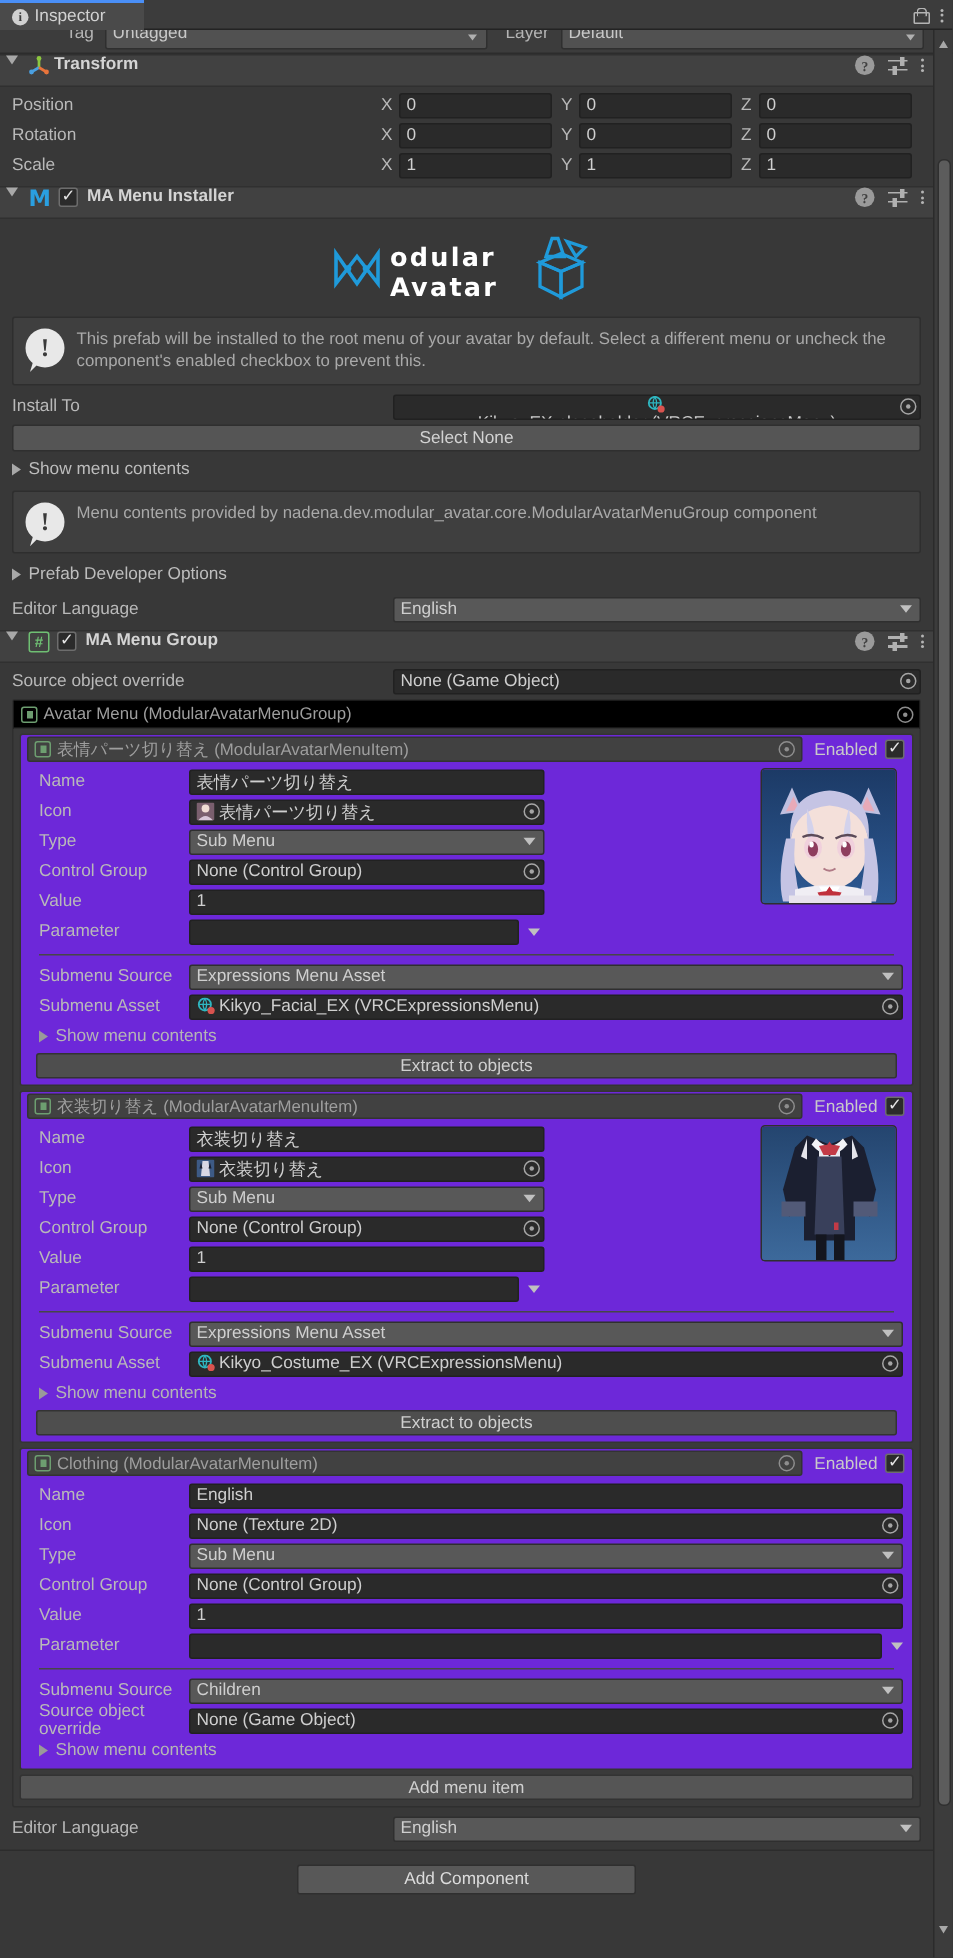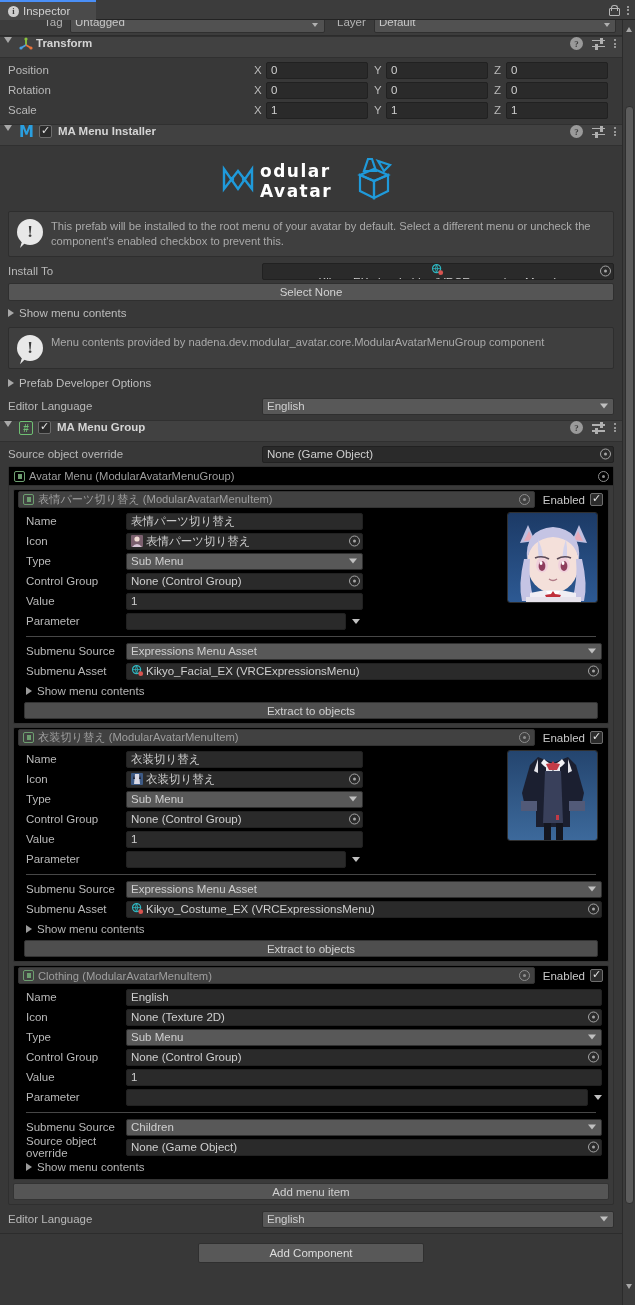--- a/index.html
+++ b/index.html
@@ -129,21 +129,21 @@
     height: 19px; background: #000000; border-bottom: 1px solid #2f2f2f;
     display: flex; align-items: center; padding: 0 4px 0 5px; position: relative; color: #9e9e9e; font-size: 11.2px;
   }
   .gobj-ico { width: 11px; height: 11px; border: 1.4px solid #6d9e70; border-radius: 2px; margin-right: 4px;
     display:flex; align-items:center; justify-content:center; flex:0 0 auto; }
   .gobj-ico:after { content:""; width: 4px; height: 5px; background: #6d9e70; }
   .grp-pick { margin-left: auto; width: 11px; height: 11px; border: 1.4px solid #8d8d8d; border-radius: 50%;
     display:flex; align-items:center; justify-content:center; flex:0 0 auto; }
   .grp-pick:after { content:""; width: 3px; height: 3px; background: #8d8d8d; border-radius: 50%; }
 
-  .item-outer { margin: 3px 4px; border: 1px solid #343434; border-radius: 2px; background: #000000; }
+  .item-outer { margin: 3px 4px; border: 1px solid #343434; border-radius: 2px; background: #6d28d9; }
   .item-hdr { height: 19px; display: flex; align-items: center; padding: 0 2px 0 4px; gap: 0; }
   .item-hdr .namebox {
     flex: 1 1 auto; height: 17px; background: #414141; border: 1px solid #333; border-radius: 2px;
     display: flex; align-items: center; padding: 0 4px; color: #9e9e9e; font-size: 11.2px; position: relative; overflow: hidden;
   }
   .item-hdr .enabled-lbl { margin-left: 8px; color: #c9c9c9; font-size: 11.5px; }
   .item-hdr .chk {
     width: 13px; height: 13px; background: #2b2b2b; border: 1px solid #6d6d6d; border-radius: 2px;
     margin-left: 5px; margin-right: 3px; position: relative; flex: 0 0 auto;
   }

